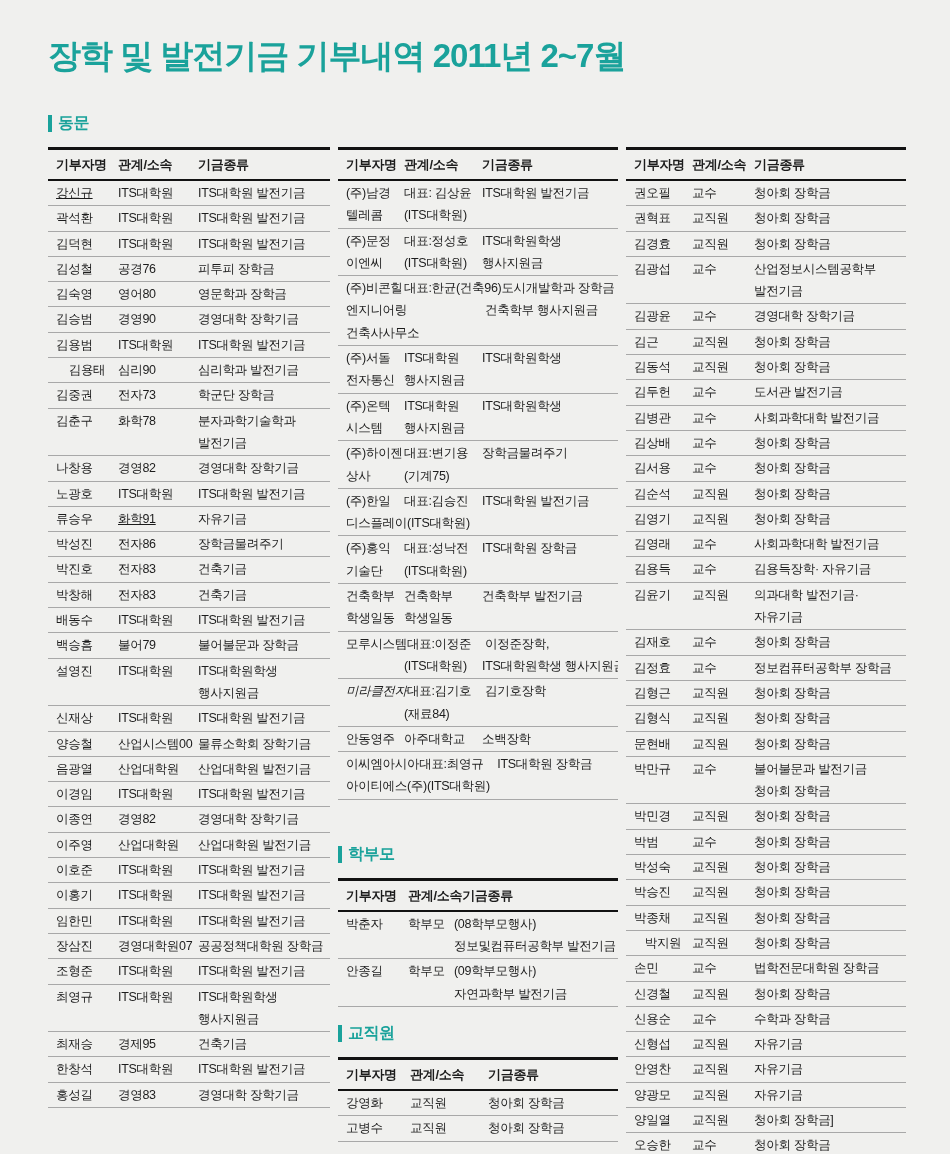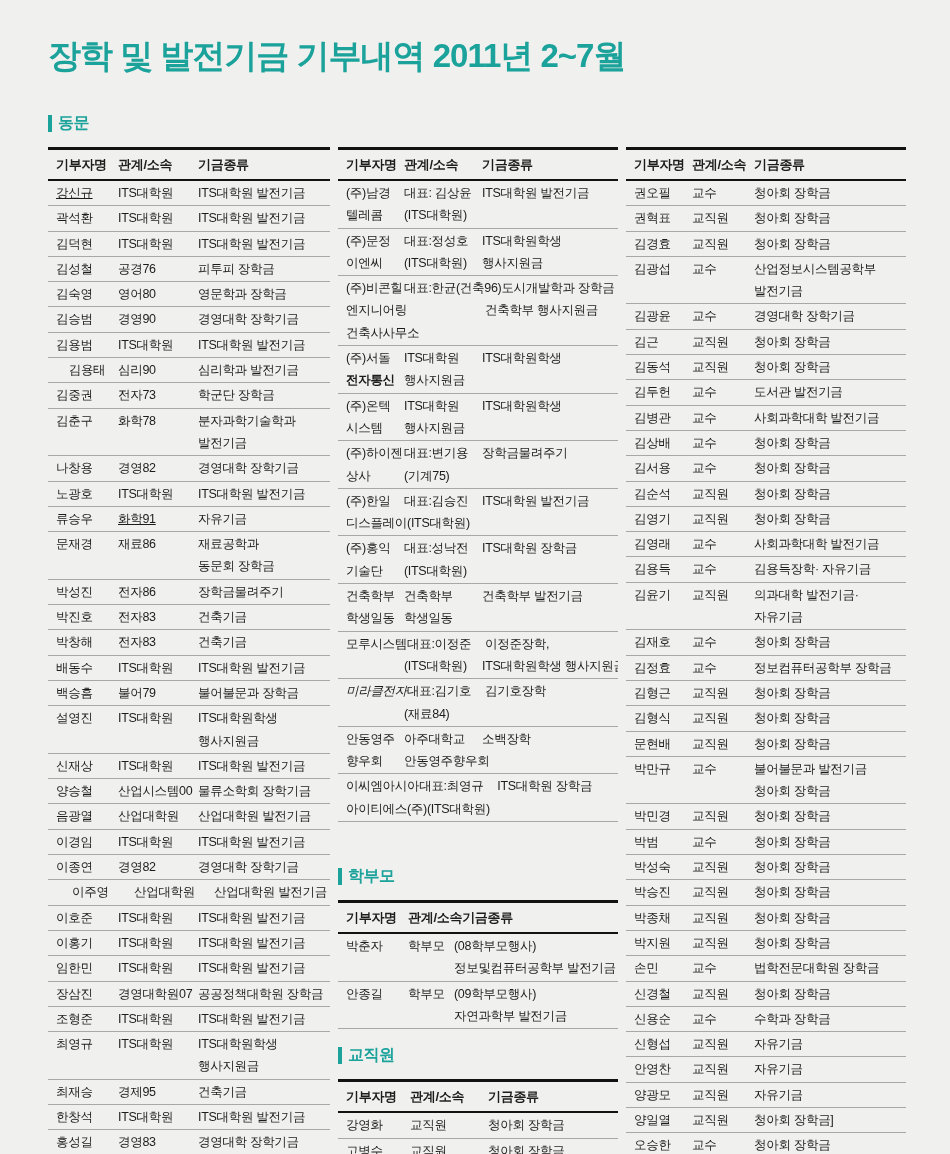--- a/index.html
+++ b/index.html
@@ -170,32 +170,20 @@
           </div>
           <div class="row">
             <div class="line">
               <span class="c" style="min-width: 62px;">류승우</span>
               <span class="c" style="min-width: 80px; text-decoration: underline;">화학91</span>
               <span class="c">자유기금</span>
             </div>
           </div>
           <div class="row">
             <div class="line">
-              <span class="c" style="min-width: 62px;">문재경</span>
-              <span class="c" style="min-width: 80px;">재료86</span>
-              <span class="c">재료공학과</span>
-            </div>
-            <div class="line">
-              <span class="c" style="min-width: 62px;"></span>
-              <span class="c" style="min-width: 80px;"></span>
-              <span class="c">동문회 장학금</span>
-            </div>
-          </div>
-          <div class="row">
-            <div class="line">
               <span class="c" style="min-width: 62px;">박성진</span>
               <span class="c" style="min-width: 80px;">전자86</span>
               <span class="c">장학금물려주기</span>
             </div>
           </div>
           <div class="row">
             <div class="line">
               <span class="c" style="min-width: 62px;">박진호</span>
               <span class="c" style="min-width: 80px;">전자83</span>
               <span class="c">건축기금</span>
@@ -264,21 +252,21 @@
           </div>
           <div class="row">
             <div class="line">
               <span class="c" style="min-width: 62px;">이종연</span>
               <span class="c" style="min-width: 80px;">경영82</span>
               <span class="c">경영대학 장학기금</span>
             </div>
           </div>
           <div class="row">
             <div class="line">
-              <span class="c" style="min-width: 62px; margin-left: 16px;">이주영</span>
+              <span class="c" style="min-width: 62px;">이주영</span>
               <span class="c" style="min-width: 80px;">산업대학원</span>
               <span class="c">산업대학원 발전기금</span>
             </div>
           </div>
           <div class="row">
             <div class="line">
               <span class="c" style="min-width: 62px;">이호준</span>
               <span class="c" style="min-width: 80px;">ITS대학원</span>
               <span class="c">ITS대학원 발전기금</span>
             </div>
@@ -394,21 +382,21 @@
               <span class="c"></span>
             </div>
           </div>
           <div class="row">
             <div class="line">
               <span class="c" style="min-width: 58px;">(주)서돌</span>
               <span class="c" style="min-width: 78px;">ITS대학원</span>
               <span class="c">ITS대학원학생</span>
             </div>
             <div class="line">
-              <span class="c" style="min-width: 58px; font-weight: bold;">전자통신</span>
+              <span class="c" style="min-width: 58px;">전자통신</span>
               <span class="c" style="min-width: 78px;">행사지원금</span>
               <span class="c"></span>
             </div>
           </div>
           <div class="row">
             <div class="line">
               <span class="c" style="min-width: 58px;">(주)온텍</span>
               <span class="c" style="min-width: 78px;">ITS대학원</span>
               <span class="c">ITS대학원학생</span>
             </div>
@@ -488,25 +476,20 @@
               <span class="c" style="min-width: 58px;"></span>
               <span class="c" style="min-width: 78px;">(재료84)</span>
               <span class="c"></span>
             </div>
           </div>
           <div class="row">
             <div class="line">
               <span class="c" style="min-width: 58px;">안동영주</span>
               <span class="c" style="min-width: 78px;">아주대학교</span>
               <span class="c">소백장학</span>
-            </div>
-            <div class="line">
-              <span class="c" style="min-width: 58px;">향우회</span>
-              <span class="c" style="min-width: 78px;">안동영주향우회</span>
-              <span class="c"></span>
             </div>
           </div>
           <div class="row">
             <div class="line">
               <span class="c" style="min-width: 58px;">이씨엠아시아</span>
               <span class="c" style="min-width: 78px;">대표:최영규</span>
               <span class="c">ITS대학원 장학금</span>
             </div>
             <div class="line">
               <span class="c" style="min-width: 58px;">아이티에스(주)</span>
@@ -782,21 +765,21 @@
           </div>
           <div class="row">
             <div class="line">
               <span class="c" style="min-width: 58px;">박종채</span>
               <span class="c" style="min-width: 62px;">교직원</span>
               <span class="c">청아회 장학금</span>
             </div>
           </div>
           <div class="row">
             <div class="line">
-              <span class="c" style="min-width: 58px;">박지원</span>
+              <span class="c" style="min-width: 58px; text-align: center;">박지원</span>
               <span class="c" style="min-width: 62px;">교직원</span>
               <span class="c">청아회 장학금</span>
             </div>
           </div>
           <div class="row">
             <div class="line">
               <span class="c" style="min-width: 58px;">손민</span>
               <span class="c" style="min-width: 62px;">교수</span>
               <span class="c">법학전문대학원 장학금</span>
             </div>

